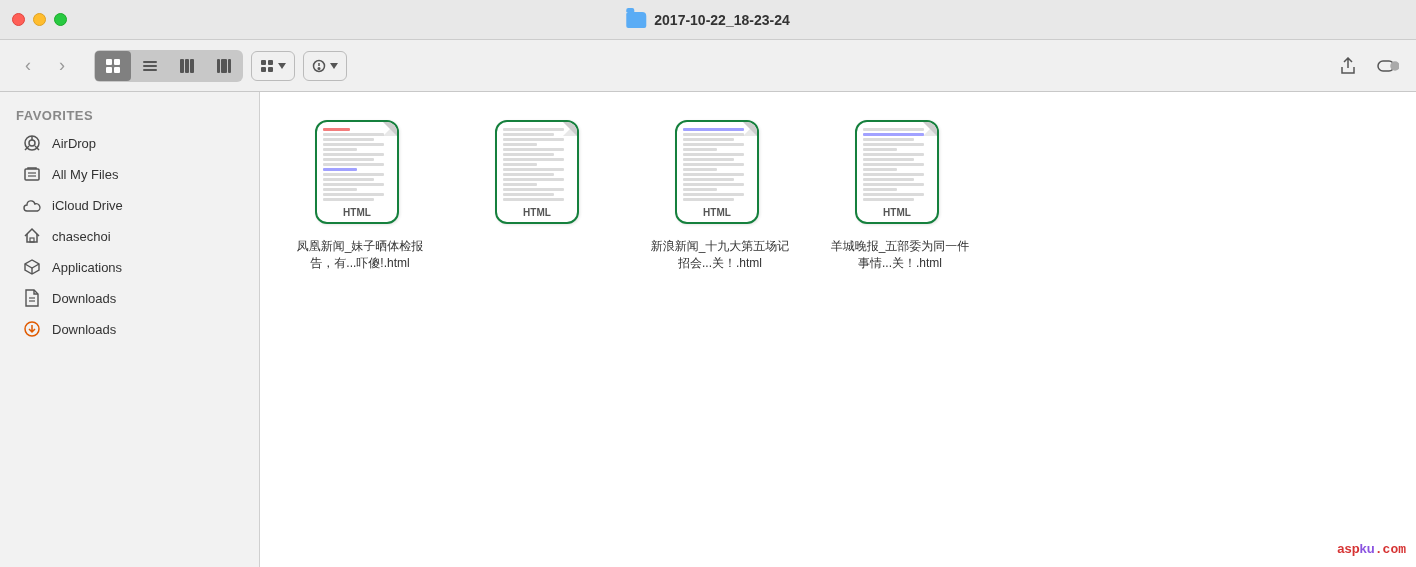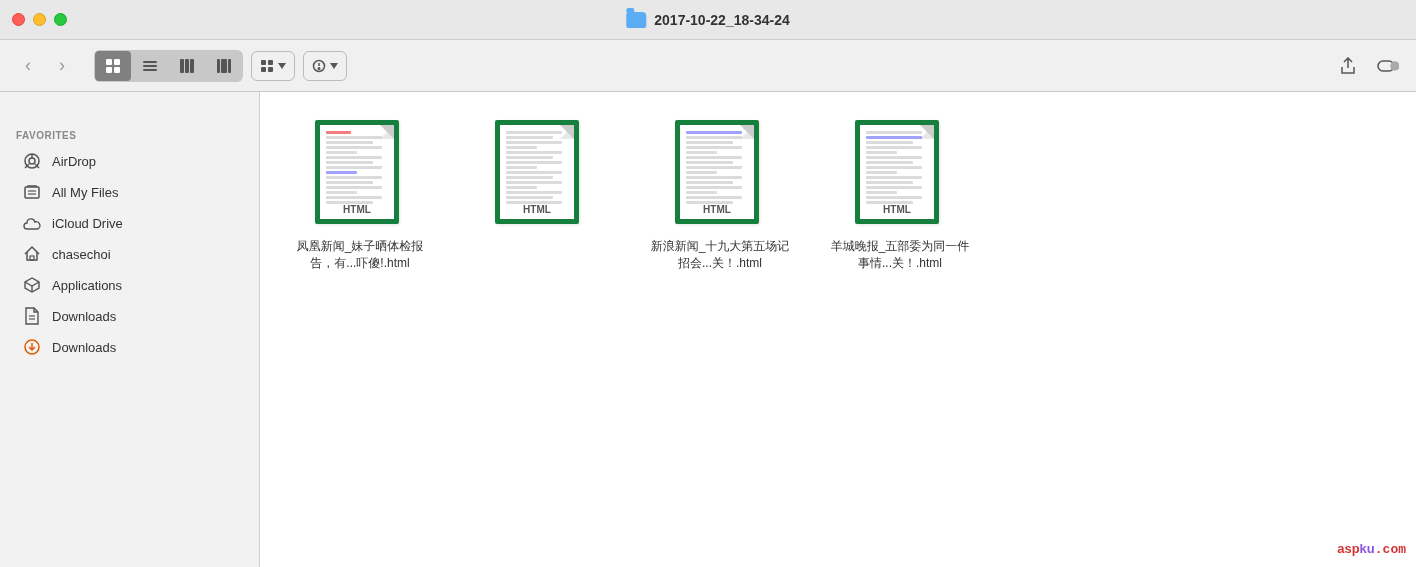--- a/index.html
+++ b/index.html
@@ -167,27 +167,26 @@
     
     .sidebar {
       width: 260px;
       min-width: 260px;
       background: #f2f2f2;
       border-right: 1px solid #d0d0d0;
       padding: 12px 0;
       overflow-y: auto;
     }
     .sidebar-section-header {
-      font-size: 10px;
+      font-size: 13px;
       font-weight: 700;
       color: #888;
       text-transform: uppercase;
       padding: 4px 16px;
       letter-spacing: 0.5px;
-      margin-top: 22px;
     }
     .sidebar-item {
       display: flex;
       align-items: center;
       padding: 5px 16px;
       gap: 10px;
       cursor: pointer;
       border-radius: 6px;
       margin: 1px 6px;
     }
@@ -232,22 +231,22 @@
     .html-icon {
       width: 90px;
       height: 110px;
       position: relative;
       margin-bottom: 8px;
     }
     .html-page {
       width: 84px;
       height: 104px;
       background: #fff;
-      border: 5px solid #15803d;
-      border-radius: 2px;
+      border: 2px solid #15803d;
+      border-radius: 12px;
       position: relative;
       overflow: hidden;
       box-shadow: 1px 1px 3px rgba(0,0,0,0.1);
     }
     .html-page::after {
       content: '';
       position: absolute;
       top: 0;
       right: 0;
       width: 0;
@@ -317,21 +316,21 @@
 <body>
 
 <div class="title-bar">
   <div class="traffic-lights">
     <div class="traffic-light close"></div>
     <div class="traffic-light minimize"></div>
     <div class="traffic-light maximize"></div>
   </div>
   <div class="title-bar-center">
     <div class="folder-icon-title"></div>
-    <span class="title-text">2017-10-22_18-34-24</span>
+    <span class="title-text">2017-10-22_18-23-24</span>
   </div>
 </div>
 
 <div class="toolbar">
   <div class="toolbar-nav">
     <button class="nav-btn">‹</button>
     <button class="nav-btn">›</button>
   </div>
 
   <div class="view-group">

